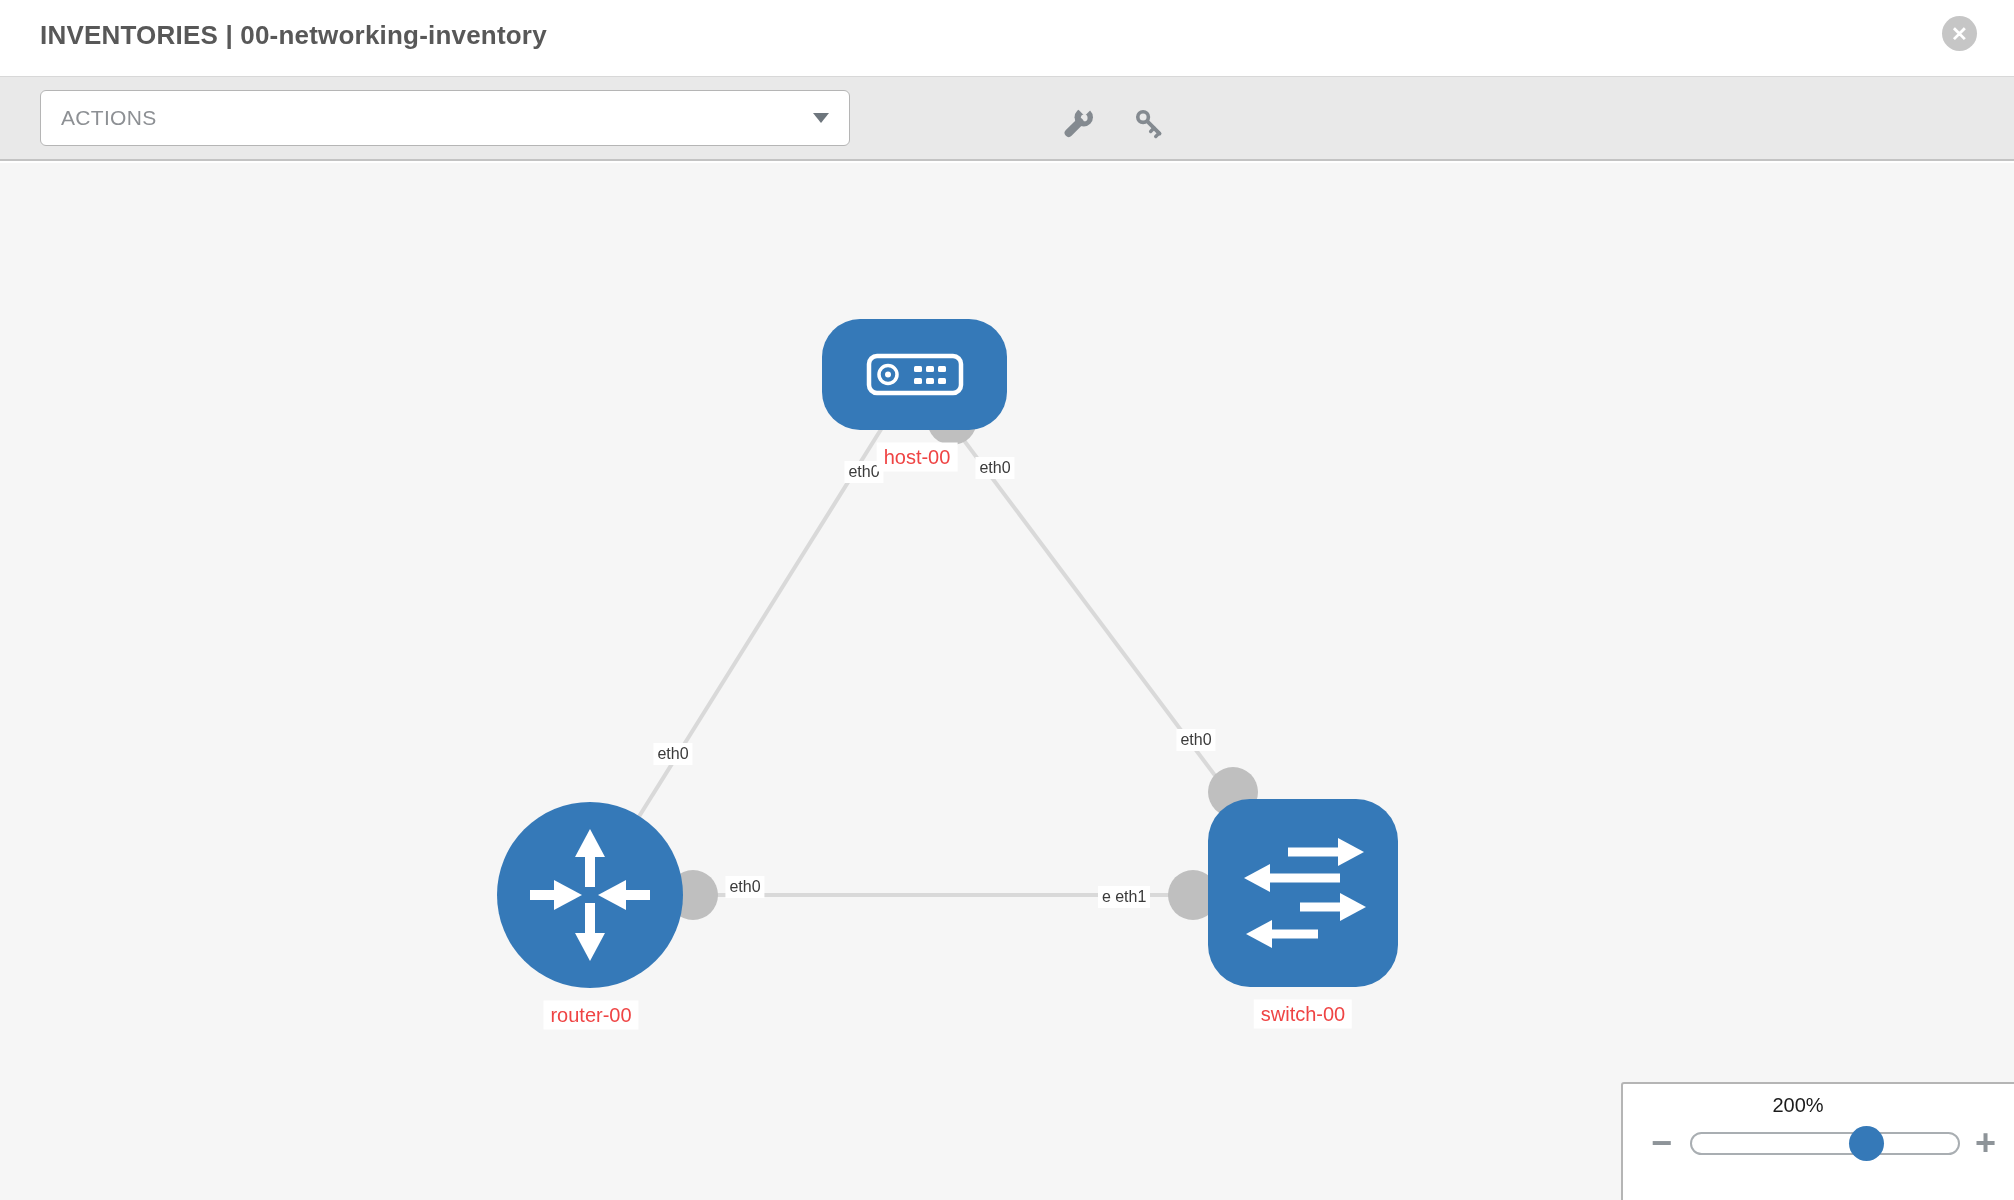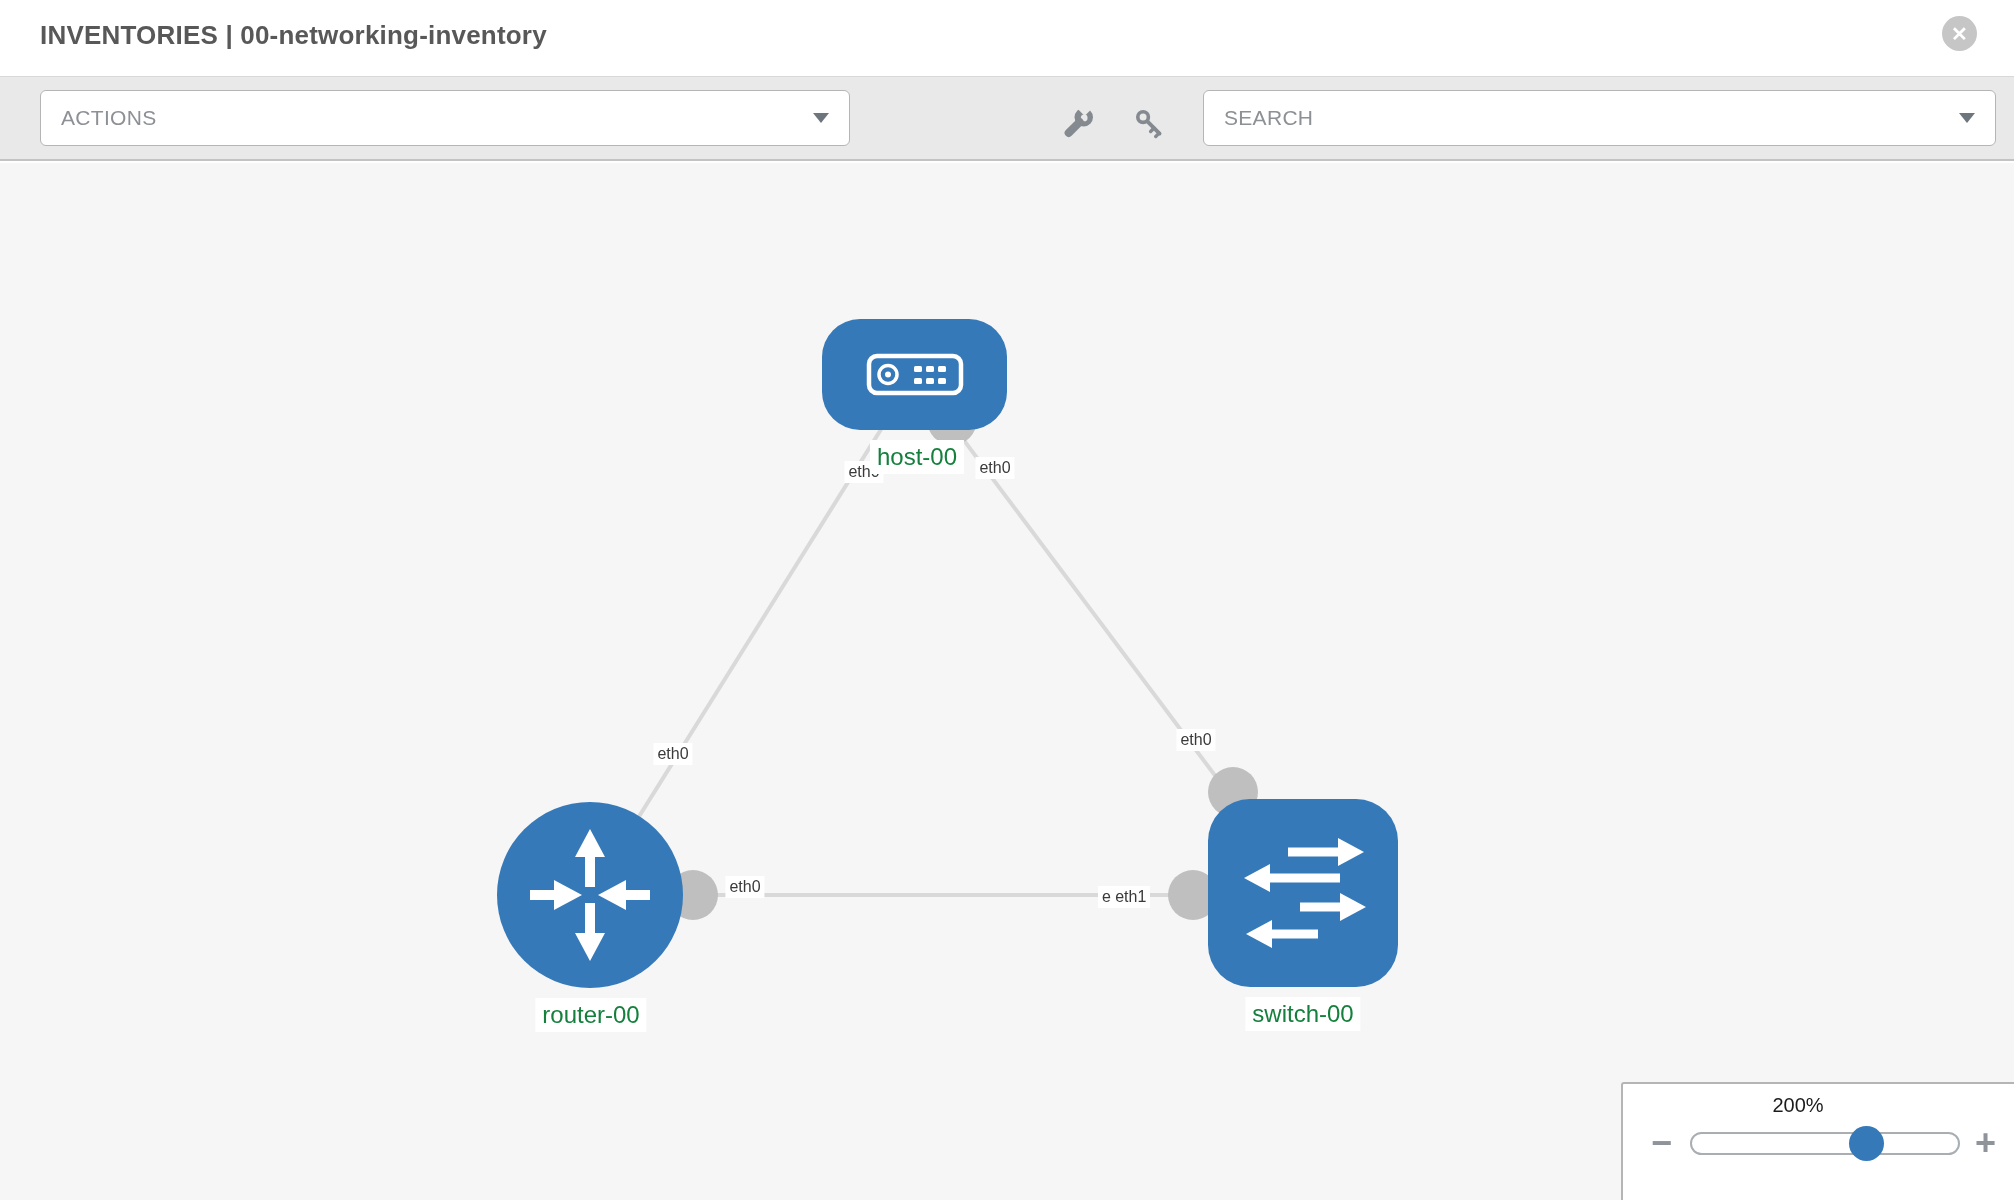--- a/index.html
+++ b/index.html
@@ -25,22 +25,22 @@
   .dd-search { left:1203px; width:793px; }
   .tool-icon-btn { position:absolute; top:27px; width:40px; height:40px; display:flex; align-items:center;
                    justify-content:center; cursor:pointer; }
   .btn-wrench { left:1057px; }
   .btn-key { left:1130px; }
 
   
   .canvas { position:absolute; top:163px; left:0; width:2014px; height:1037px; background:#f6f6f6; }
   .topology-svg { position:absolute; top:0; left:0; }
 
-  .node-label { position:absolute; transform:translate(-50%,-50%); background:#ffffff; color:#15803d;
-                font-size:24px; padding:3px 7px; white-space:nowrap; z-index:6; }
+  .node-label { position:absolute; transform:translate(-50%,-50%); background:#ffffff; color:#ef4444;
+                font-size:20px; padding:3px 7px; white-space:nowrap; z-index:6; }
   .eth-label { position:absolute; transform:translate(-50%,-50%); background:#ffffff; color:#3a3a3a;
                font-size:16px; padding:2px 4px; white-space:nowrap; z-index:5; }
   .eth-overlap { position:absolute; transform:translate(0,-50%); z-index:5; white-space:nowrap; }
   .eth-overlap span { display:inline-block; background:#ffffff; color:#3a3a3a; font-size:16px; padding:2px 4px; }
   .eth-overlap .over { margin-left:-26px; position:relative;margin-top:20px; }
 
   
   .zoom-panel { position:absolute; left:1621px; top:919px; width:400px; height:200px; background:#ffffff;
                 border:2px solid #b5b5b5; border-radius:3px; }
   .zoom-level { position:absolute; left:0; top:10px; width:350px; text-align:center; font-size:20px; color:#1b1b1b; }
@@ -82,24 +82,20 @@
 
     <div class="tool-icon-btn btn-key">
       <svg width="34" height="34" viewBox="0 0 32 32">
         <circle cx="9.5" cy="9.5" r="5" fill="none" stroke="#848a90" stroke-width="3.4"></circle>
         <path d="M13.3 13.3 L25 25" stroke="#848a90" stroke-width="3.6" stroke-linecap="round" fill="none"></path>
         <path d="M19.8 19.8 L16.6 23" stroke="#848a90" stroke-width="3.2" stroke-linecap="round" fill="none"></path>
         <path d="M24.6 24.6 L21.4 27.8" stroke="#848a90" stroke-width="3.2" stroke-linecap="round" fill="none"></path>
       </svg>
     </div>
 
-    <div class="dropdown dd-search">
-      <span class="dd-label">SEARCH</span>
-      <span class="caret"></span>
-    </div>
   </div>
 
   <div class="canvas">
 
     <svg class="topology-svg" width="2014" height="1037" viewBox="0 0 2014 1037">
 
       <line x1="915" y1="212" x2="590" y2="732" stroke="#d9d9d9" stroke-width="4"></line>
       <line x1="915" y1="212" x2="1303" y2="730" stroke="#d9d9d9" stroke-width="4"></line>
       <line x1="590" y1="732" x2="1303" y2="732" stroke="#d9d9d9" stroke-width="4"></line>
 

